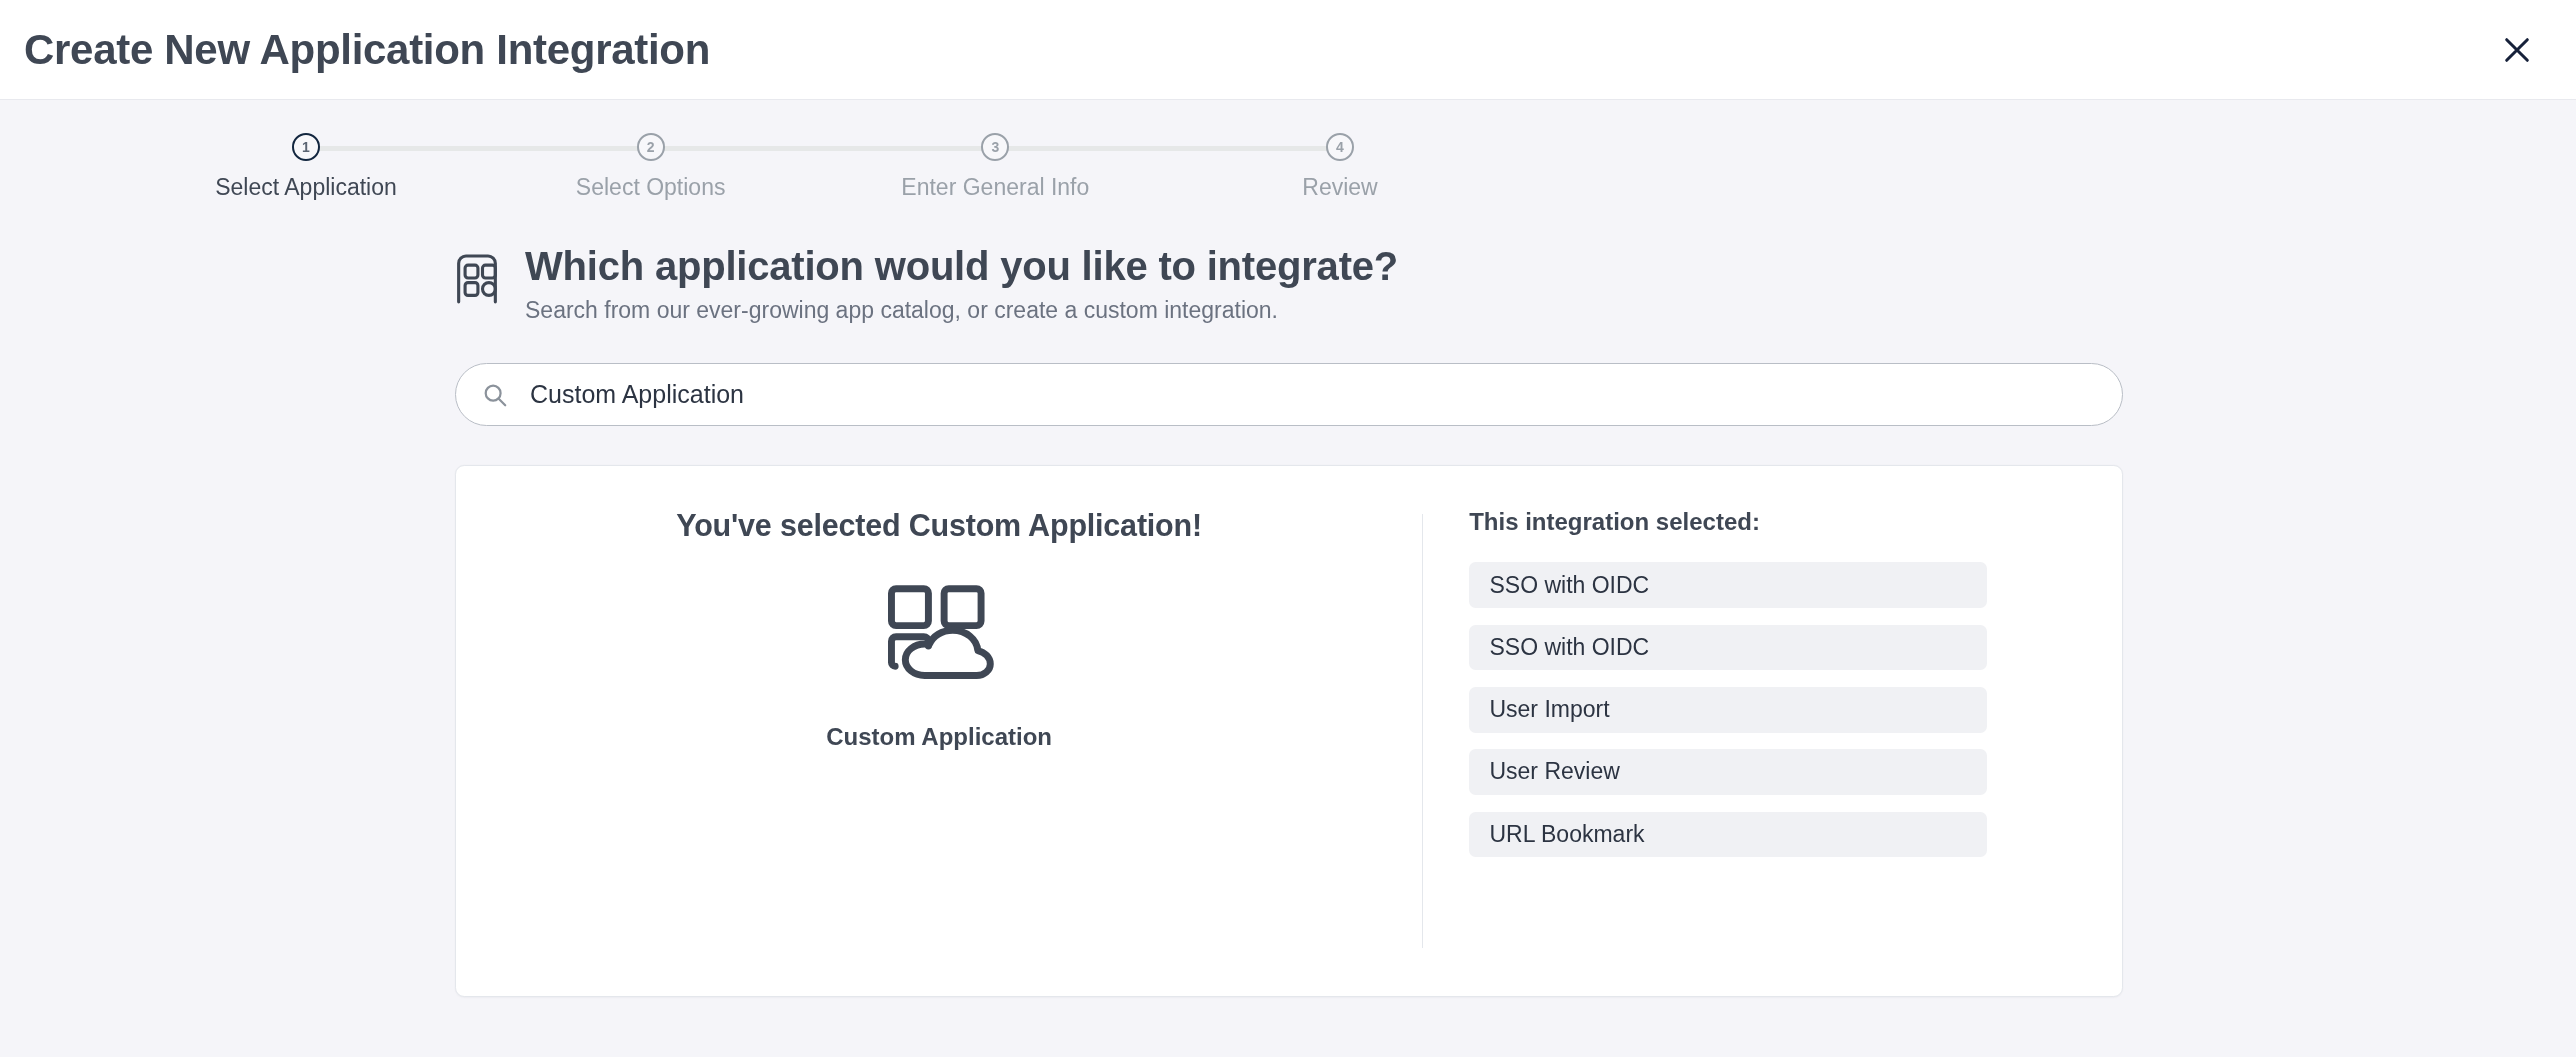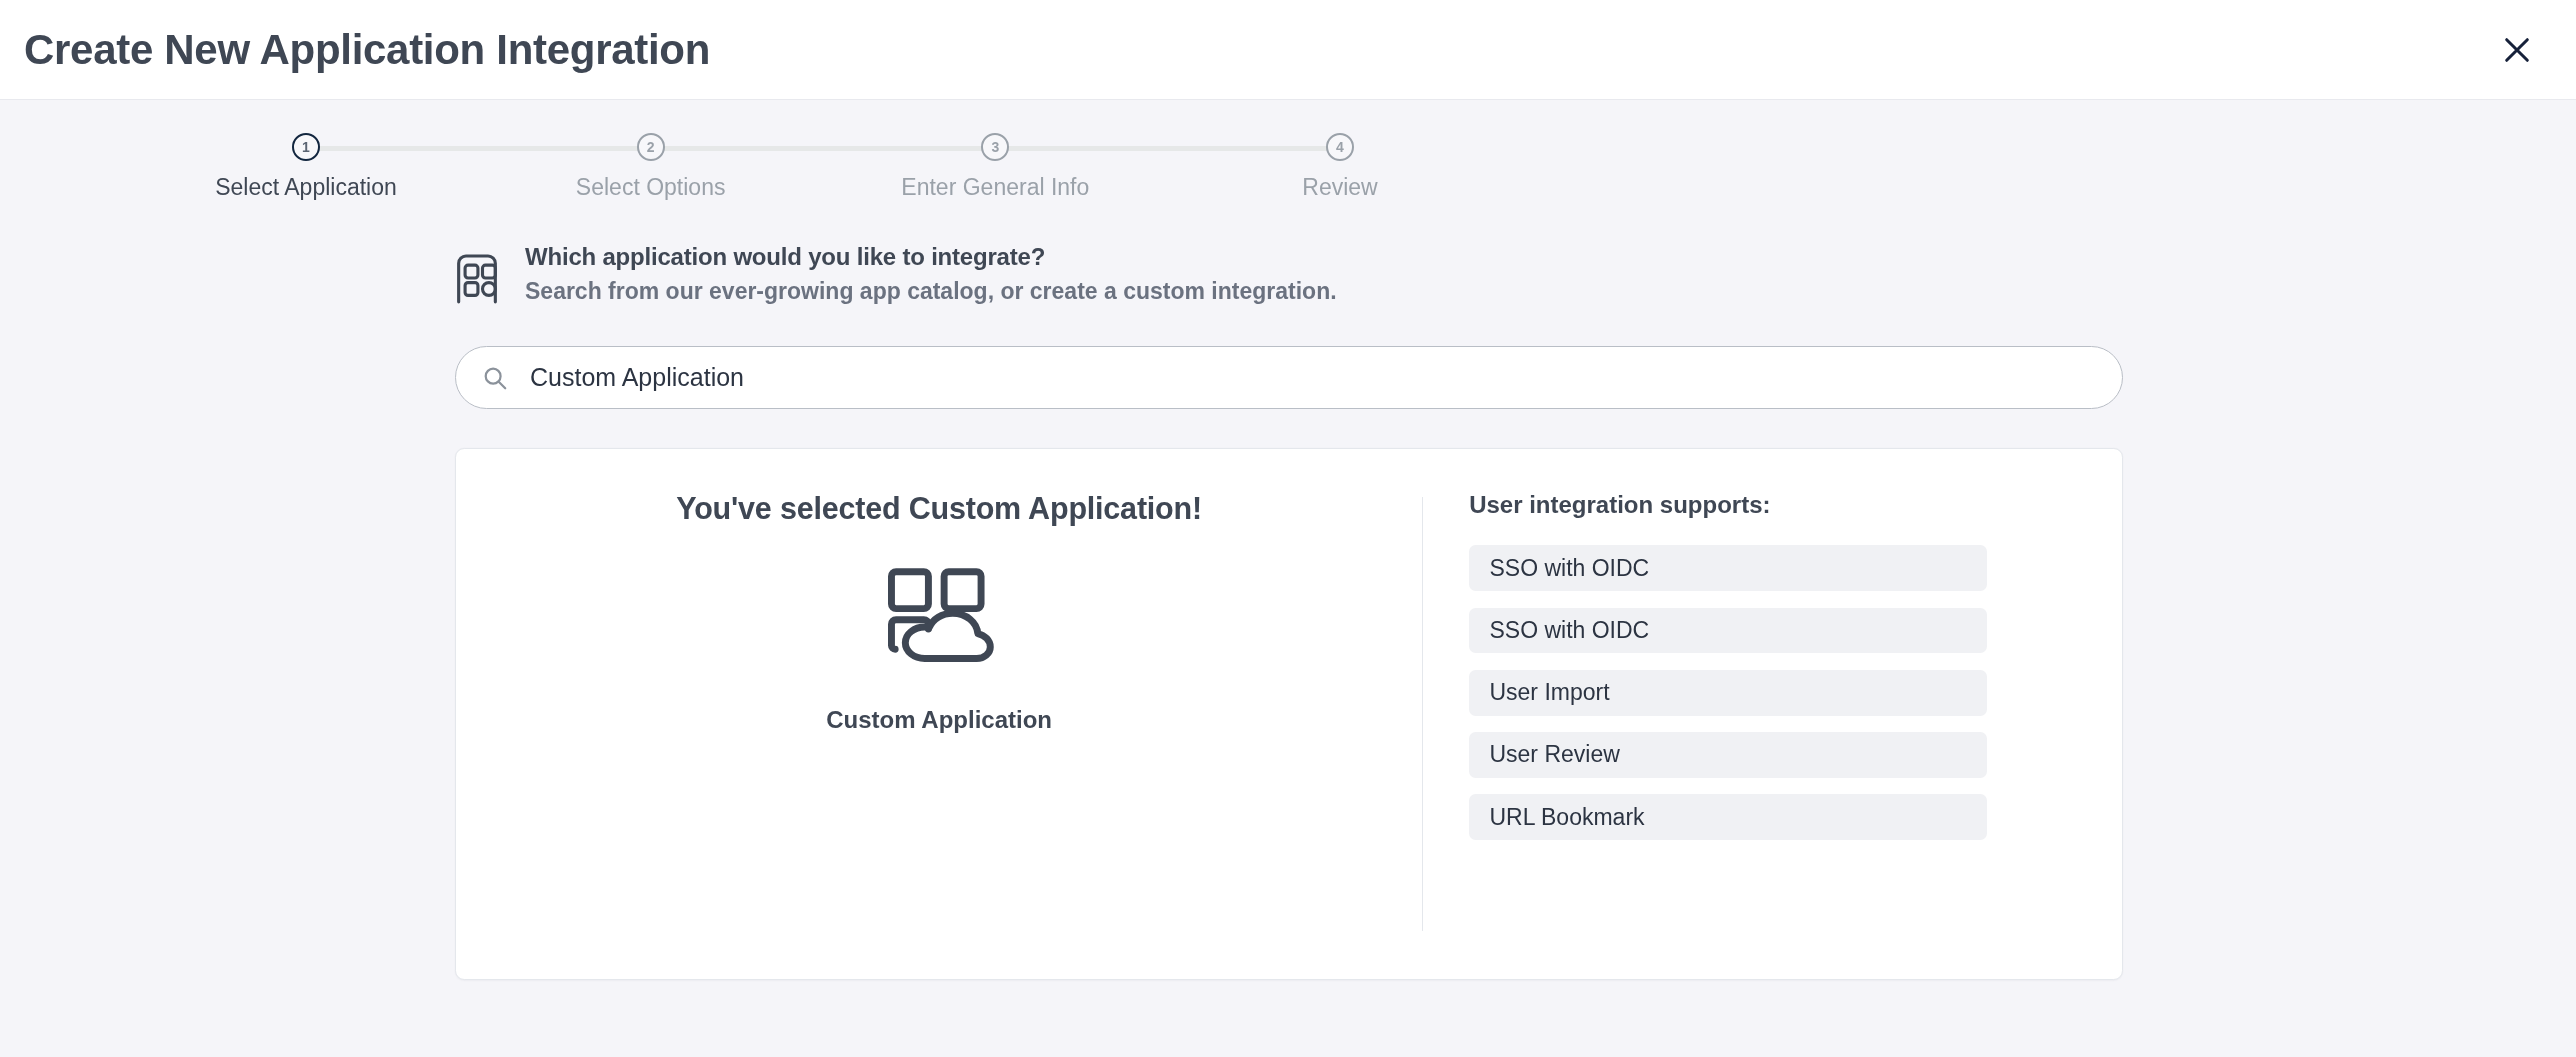--- a/index.html
+++ b/index.html
@@ -132,33 +132,32 @@
     margin-top: 9.2px;
   }
 
   .catalog-icon {
     flex: 0 0 auto;
     margin-top: 9.2px;
     margin-right: 26px;
   }
 
   .heading-text h2 {
-    font-size: 24px;
+    font-size: 40px;
     font-weight: bold;
     color: #3f4754;
     line-height: 1.18;
     letter-spacing: -0.2px;
   }
 
   .heading-text p {
     margin-top: 6.5px;
     font-size: 23px;
     color: #6b7280;
     line-height: 1.2;
-    font-weight: bold;
   }
 
   
   .search-row {
     margin-top: 39px;
     margin-left: 455px;
     margin-right: 453px;
   }
 
   .search-box {
@@ -357,21 +356,21 @@
                  C108.2 74.8 114 80.6 114 87.5 C114 94.4 107.4 100 99.3 100 Z" stroke="#3f4754" stroke-width="7.5" stroke-linejoin="round" stroke-linecap="round" fill="none"></path>
       </svg>
     </span>
 
     <div class="app-name">Custom Application</div>
   </div>
 
   <div class="card-divider"></div>
 
   <div class="card-right">
-    <div class="supports-title">User integration supports:</div>
+    <div class="supports-title">This integration selected:</div>
     <div class="chips">
       <span class="chip">SSO with OIDC</span>
       <span class="chip">SSO with OIDC</span>
       <span class="chip">User Import</span>
       <span class="chip">User Review</span>
       <span class="chip">URL Bookmark</span>
     </div>
   </div>
 
 </div>

